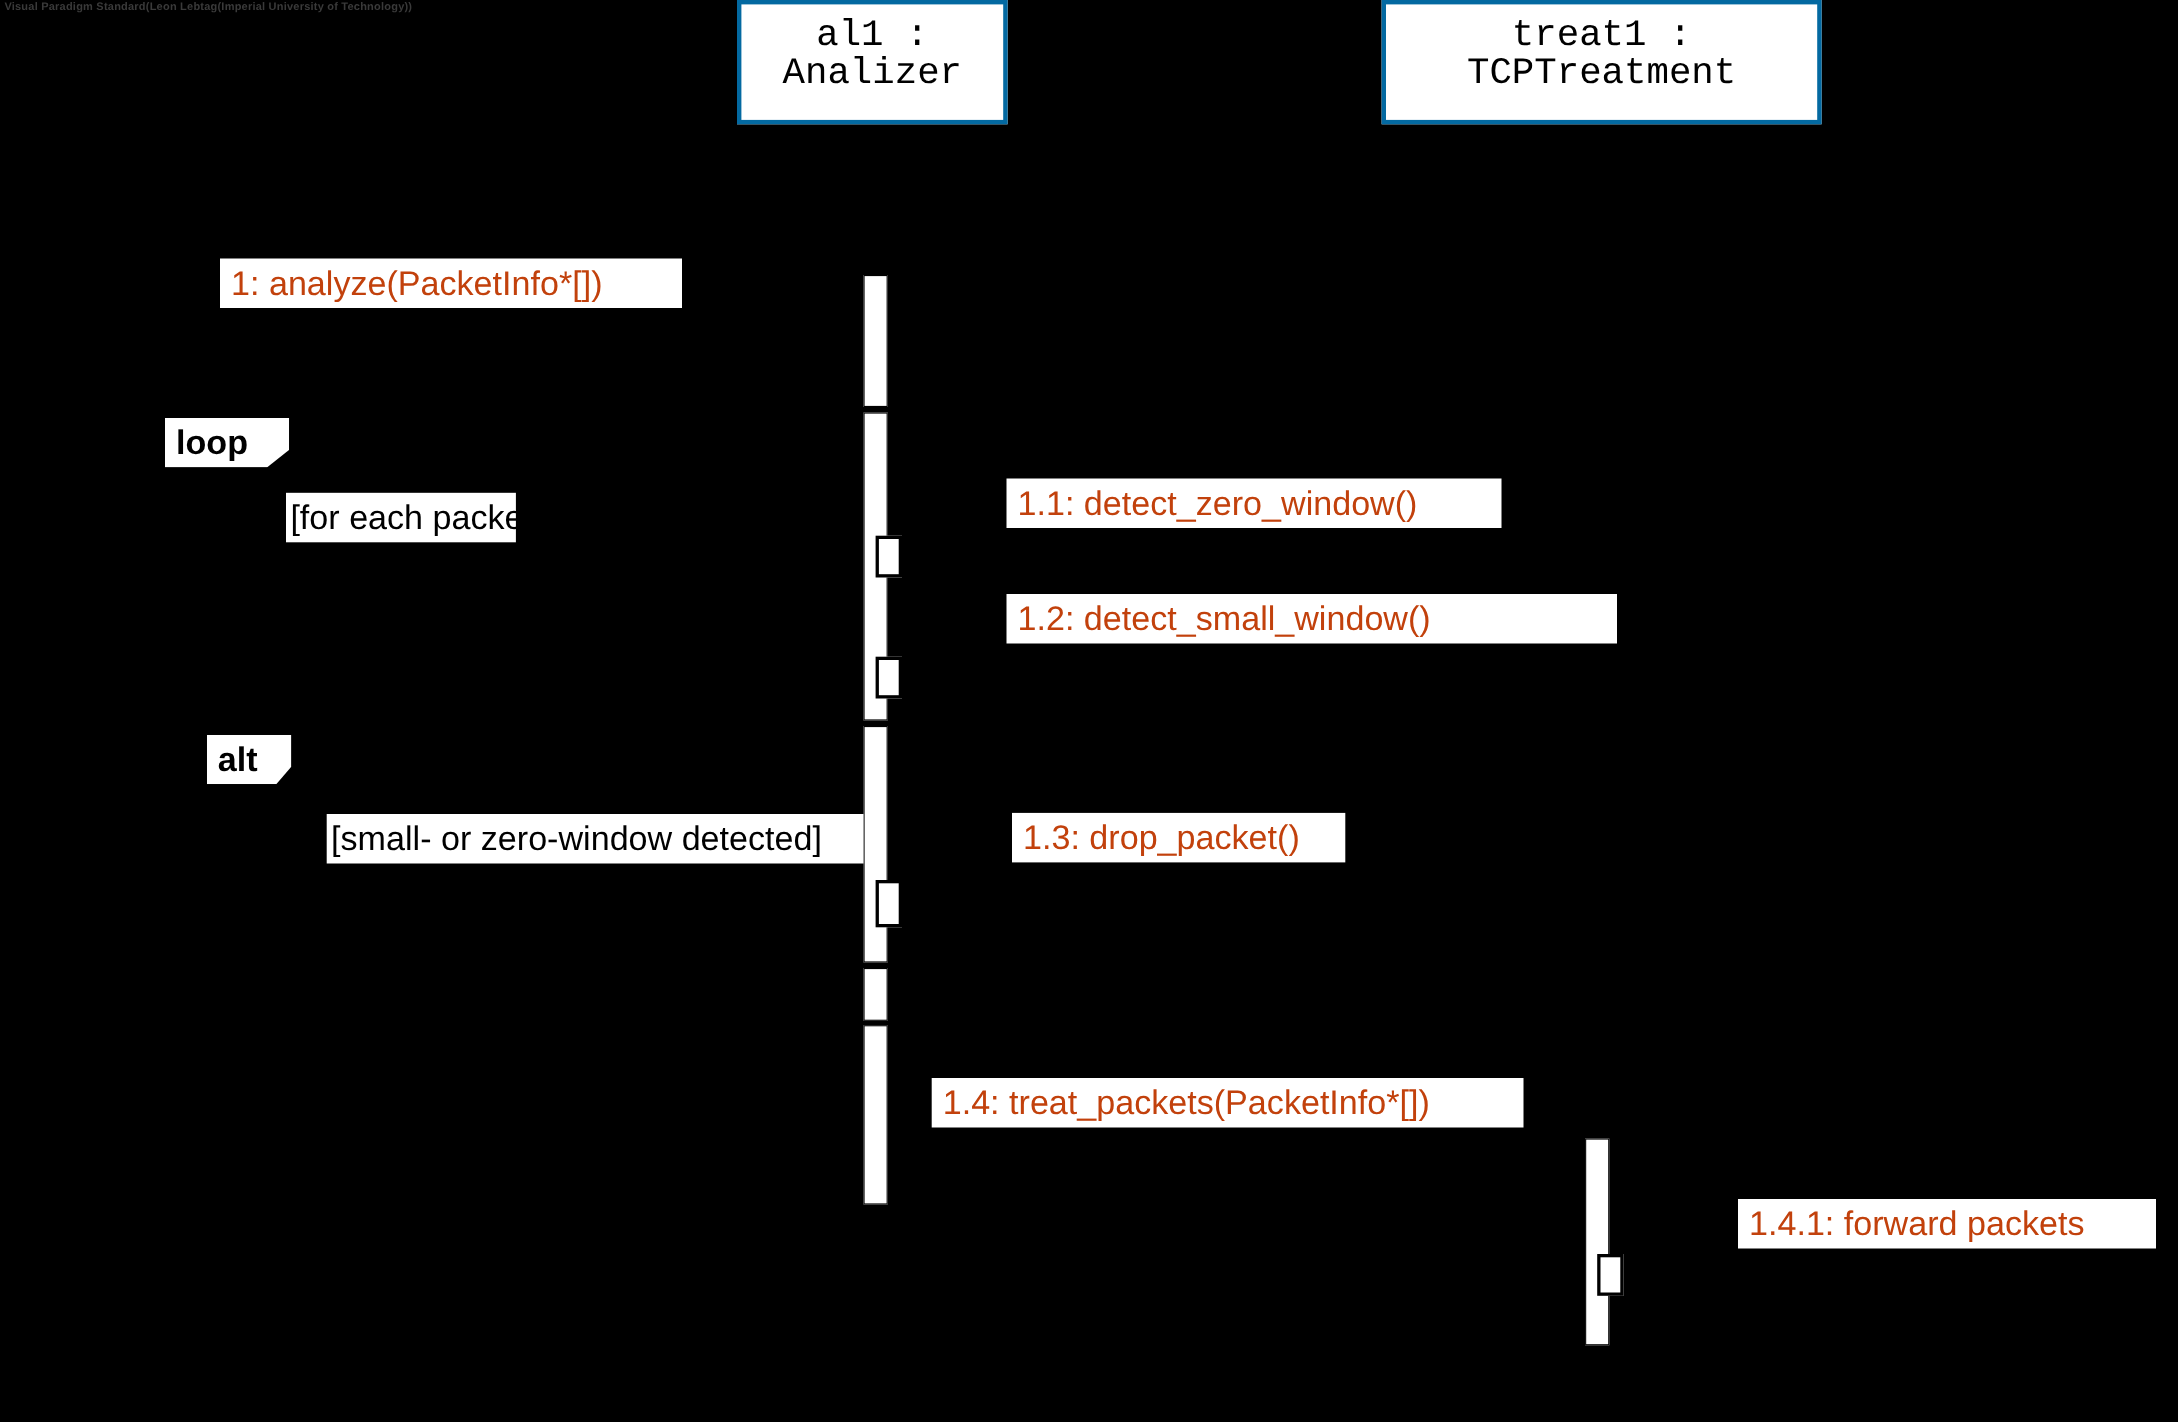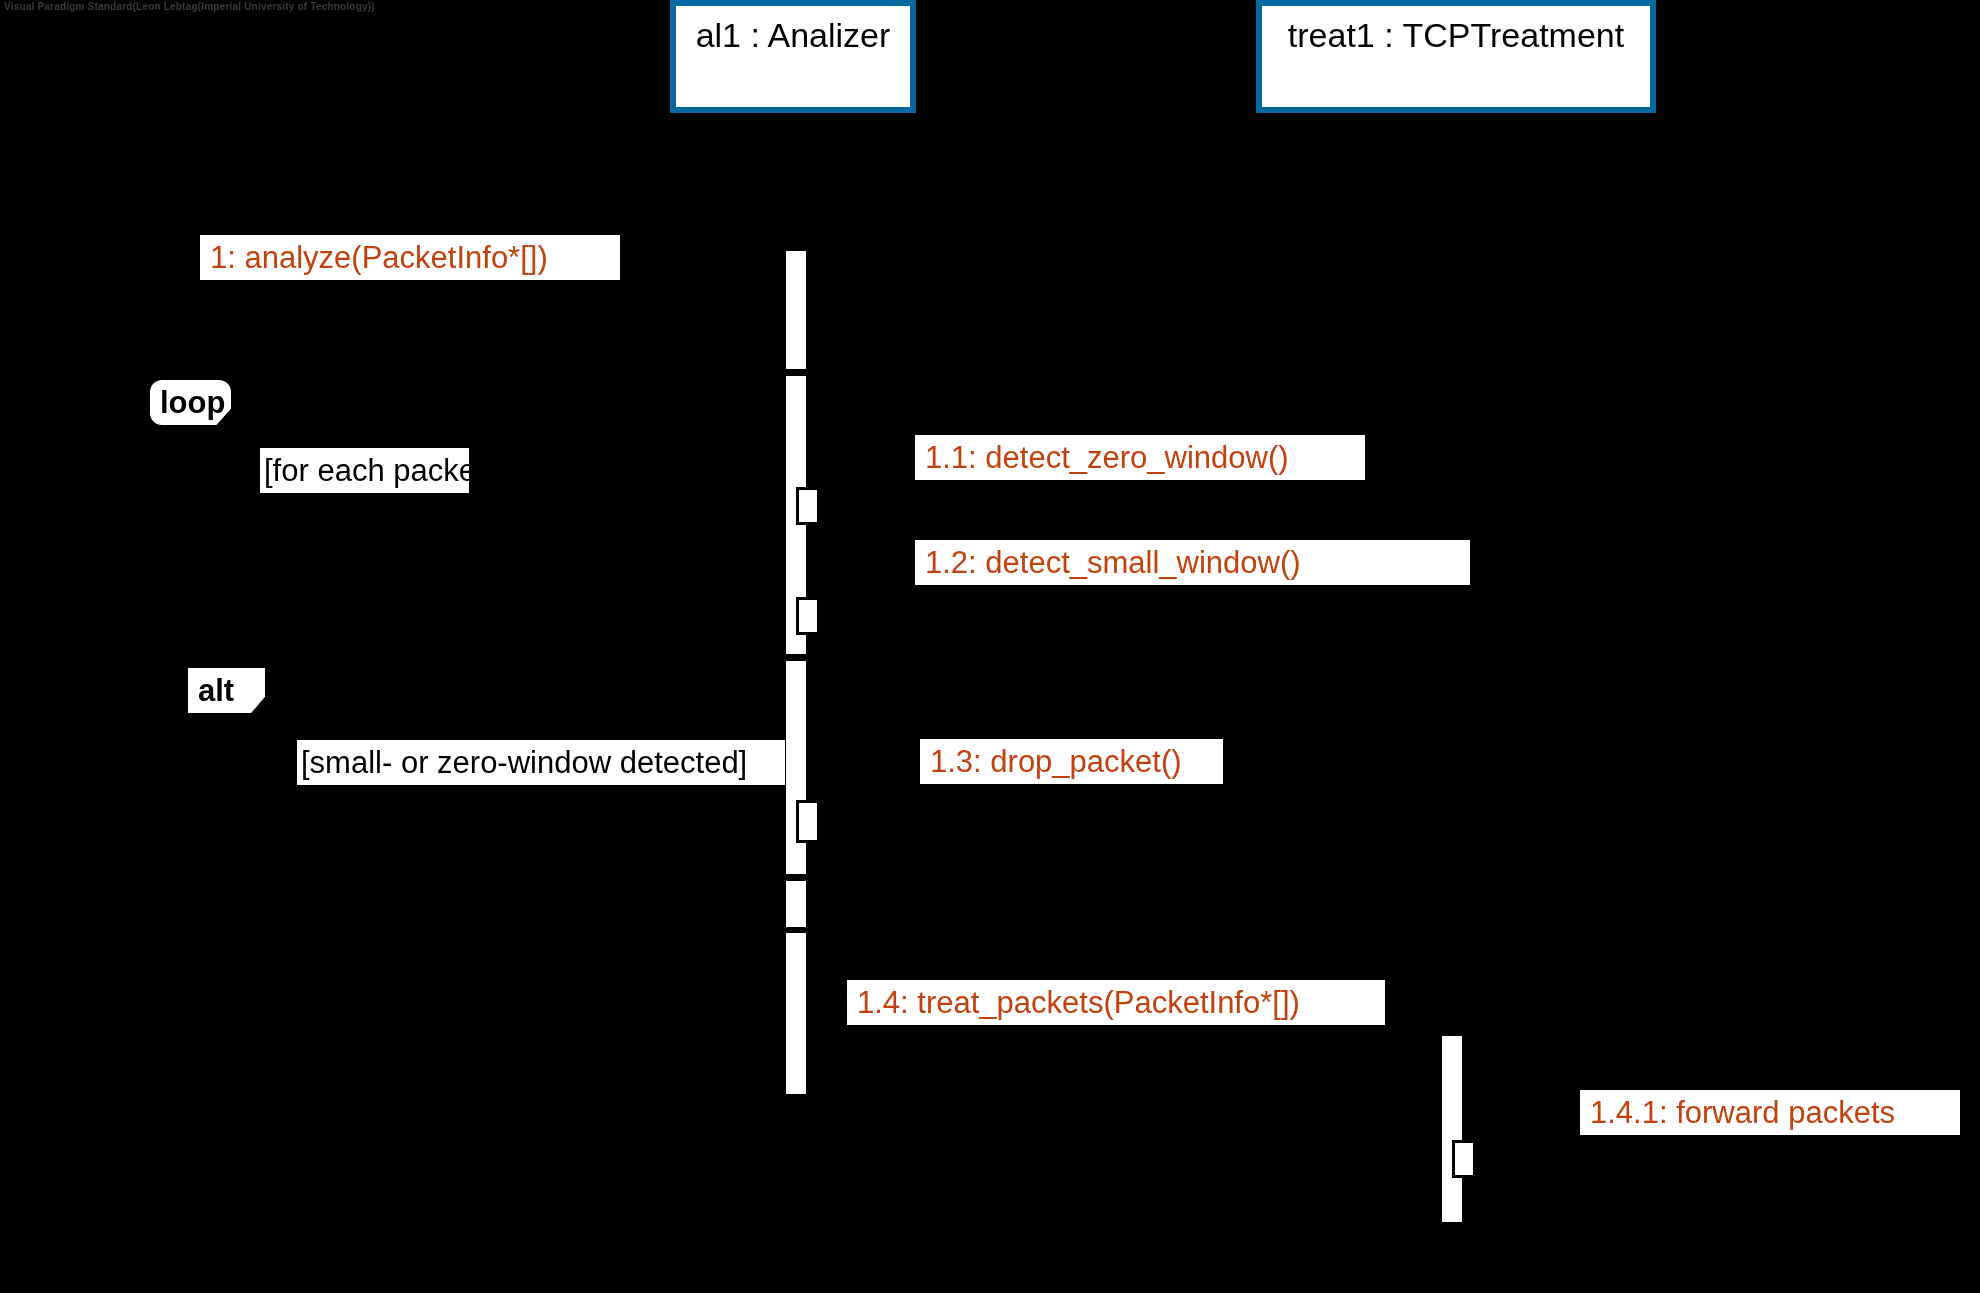--- a/index.html
+++ b/index.html
@@ -30,25 +30,25 @@
     letter-spacing: 0.2px;
     color: #3a3a3a;
     white-space: nowrap;
     text-align: right;
   }
 
   
   .lifeline-head {
     position: absolute;
     background: #ffffff;
-    border: 6px solid #0369a1;
+    border: 4px solid #0369a1;
     box-sizing: border-box;
     color: #000000;
     text-align: center;
-    font-family: Liberation Sans, sans-serif;
+    font-family: Liberation Mono, monospace;
     font-size: 34px;
     line-height: 1.0;
     padding-top: 12px;
   }
 
   
   .activation {
     position: absolute;
     background: #ffffff;
     border: 1px solid #000000;
@@ -144,21 +144,21 @@
   <div class="msg-label" style="left:915px; top:435px; width:450px;">1.1: detect_zero_window()</div>
 
   <div class="msg-label" style="left:915px; top:540px; width:555px;">1.2: detect_small_window()</div>
 
   <div class="msg-label" style="left:920px; top:739px; width:303px;">1.3: drop_packet()</div>
 
   <div class="msg-label" style="left:847px; top:980px; width:538px;">1.4: treat_packets(PacketInfo*[])</div>
 
   <div class="msg-label" style="left:1580px; top:1090px; width:380px;">1.4.1: forward packets</div>
 
-  <div class="frag-tag" style="left:150px; top:380px; width:81px;border-radius:12px;">loop</div>
+  <div class="frag-tag" style="left:150px; top:380px; width:113px;">loop</div>
 
   <div class="guard" style="left:260px; top:448px; width:209px;">[for each packet]</div>
 
   <div class="frag-tag" style="left:188px; top:668px; width:77px;">alt</div>
 
   <div class="guard" style="left:297px; top:740px; width:488px;">[small- or zero-window detected]</div>
 
 </div>
 
 </body></html>

